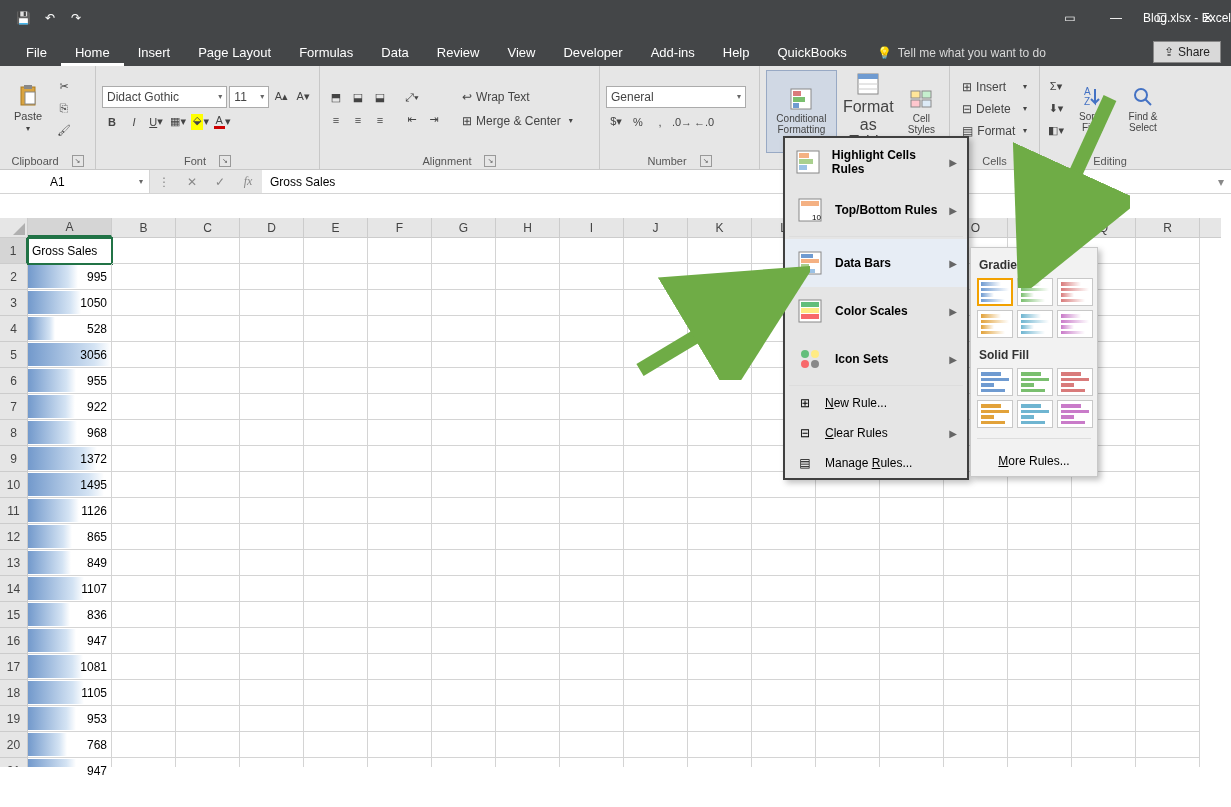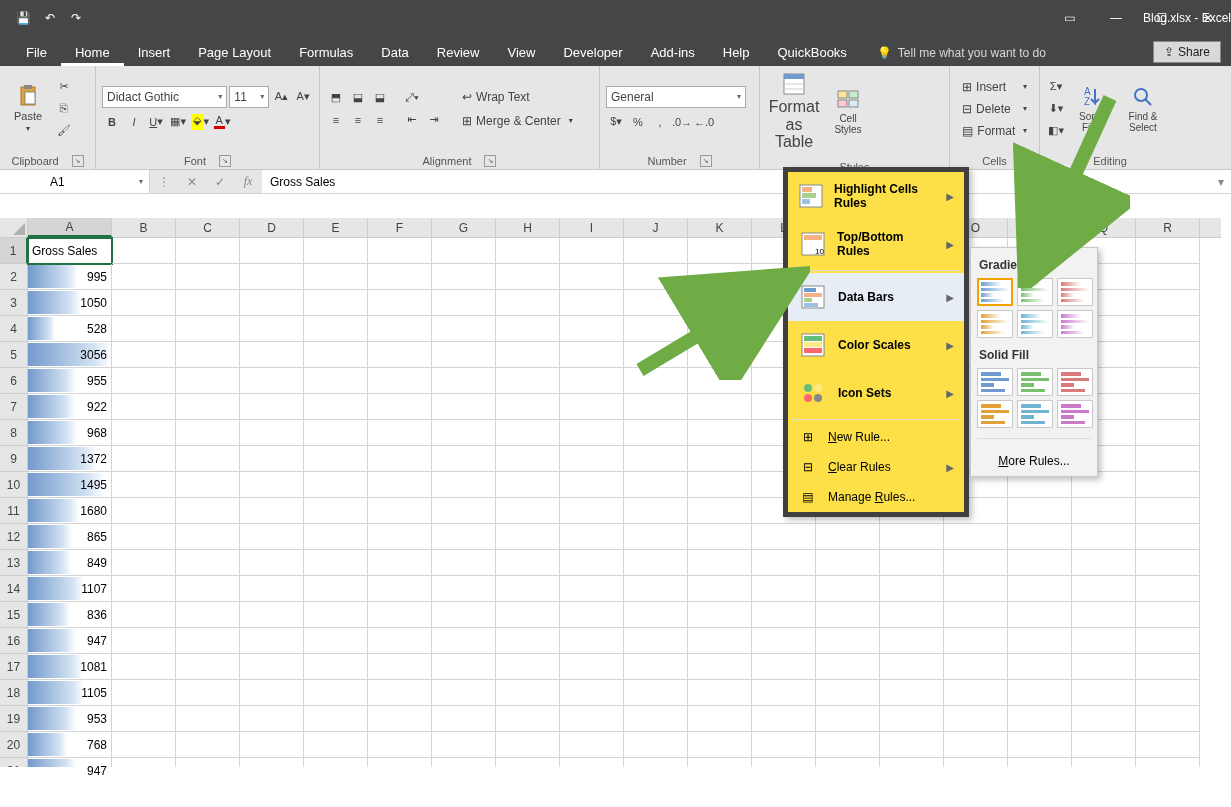--- a/index.html
+++ b/index.html
@@ -59,21 +59,21 @@
   .row { display: flex; height: 26px; }
   .rowhead { width: 28px; background: #e6e6e6; border-right: 1px solid #ccc; border-bottom: 1px solid #ccc; font-size: 12px; display: flex; align-items: center; justify-content: center; color: #444; }
   .rowhead.active { background: #d5d5d5; border-right: 2px solid #217346; }
   .cell { width: 64px; border-right: 1px solid #d4d4d4; border-bottom: 1px solid #d4d4d4; display: flex; align-items: center; padding: 0 4px; font-size: 12px; position: relative; color: #000; }
   .cell.colA { width: 84px; }
   .cell.sel { outline: 2px solid #217346; outline-offset: -1px; }
   .databar { position: absolute; left: 0; top: 1px; bottom: 1px; background: linear-gradient(to right, #638ec6, #cfe0f2 80%, #fff); opacity: .9; }
   .cell .val { position: relative; z-index: 1; width: 100%; text-align: right; }
 
   
-  .cf-menu { position: absolute; top: 167px; left: 783px; width: 186px; background: #fde047; border: 5px solid #404040; box-shadow: 3px 3px 6px rgba(0,0,0,.25); font-size: 12px; z-index: 10; }
+  .cf-menu { position: absolute; top: 136px; left: 783px; width: 186px; background: #e5e5e5; border: 2px solid #404040; box-shadow: 3px 3px 6px rgba(0,0,0,.25); font-size: 12px; z-index: 10; }
   .cf-item { display: flex; align-items: center; height: 48px; padding: 0 10px; gap: 10px; }
   .cf-item.small { height: 30px; }
   .cf-item.sel { background: #e7edf5; justify-content: space-between; }
   .cf-item .ic { width: 30px; height: 30px; display: flex; align-items: center; justify-content: center; }
   .cf-item .arr { margin-left: auto; font-size: 10px; color: #666; }
   .cf-sep { height: 1px; background: #ddd; margin: 2px 4px; }
   .cf-item.small .ic { width: 20px; height: 20px; }
 
   
   .db-menu { position: absolute; top: 247px; left: 970px; width: 128px; background: #f2f2f2; border: 1px solid #c8c8c8; box-shadow: 3px 3px 6px rgba(0,0,0,.25); font-size: 12px; z-index: 11; padding: 6px; }
@@ -241,20 +241,29 @@
       </div>
     </div>
     <div class="group-label">
         <span>Number</span>
         <span class="dlg">↘</span>
       </div>
   </div>
 
   <div class="group" style="width:190px">
     <div class="group-body">
+      <div class="bigbtn" style="width:72px;background:#d0d8e4;border:1px solid #98a9c4">
+        <svg viewBox="0 0 24 24">
+            <rect x="2" y="2" width="20" height="20" fill="#fff" stroke="#888"></rect>
+            <rect x="4" y="4" width="8" height="5" fill="#d97b7b"></rect>
+            <rect x="4" y="10" width="12" height="5" fill="#7abf6f"></rect>
+            <rect x="4" y="16" width="6" height="5" fill="#6f9bd1"></rect>
+          </svg>
+        <span style="font-size:10px;line-height:1.1">Conditional Formatting</span>
+      </div>
       <div class="bigbtn" style="width:56px">
         <svg viewBox="0 0 24 24">
             <rect x="2" y="2" width="20" height="20" fill="#fff" stroke="#888"></rect>
             <rect x="2" y="2" width="20" height="5" fill="#6f9bd1"></rect>
             <line x1="2" y1="12" x2="22" y2="12" stroke="#ccc"></line>
             <line x1="2" y1="17" x2="22" y2="17" stroke="#ccc"></line>
           </svg>
         <span style="font-size:16px;line-height:1.1">Format as Table</span>
       </div>
       <div class="bigbtn" style="width:44px">
@@ -598,21 +607,21 @@
         <div class="cell"></div>
         <div class="cell"></div>
         <div class="cell"></div>
         <div class="cell"></div>
         <div class="cell"></div>
       </div>
       <div class="row">
         <div class="rowhead">11</div>
         <div class="cell colA">
           <div class="databar" style="width: 61.2667%;"></div>
-          <div class="val">1680</div>
+          <div class="val">1126</div>
         </div>
         <div class="cell"></div>
         <div class="cell"></div>
         <div class="cell"></div>
         <div class="cell"></div>
         <div class="cell"></div>
         <div class="cell"></div>
         <div class="cell"></div>
         <div class="cell"></div>
         <div class="cell"></div>

